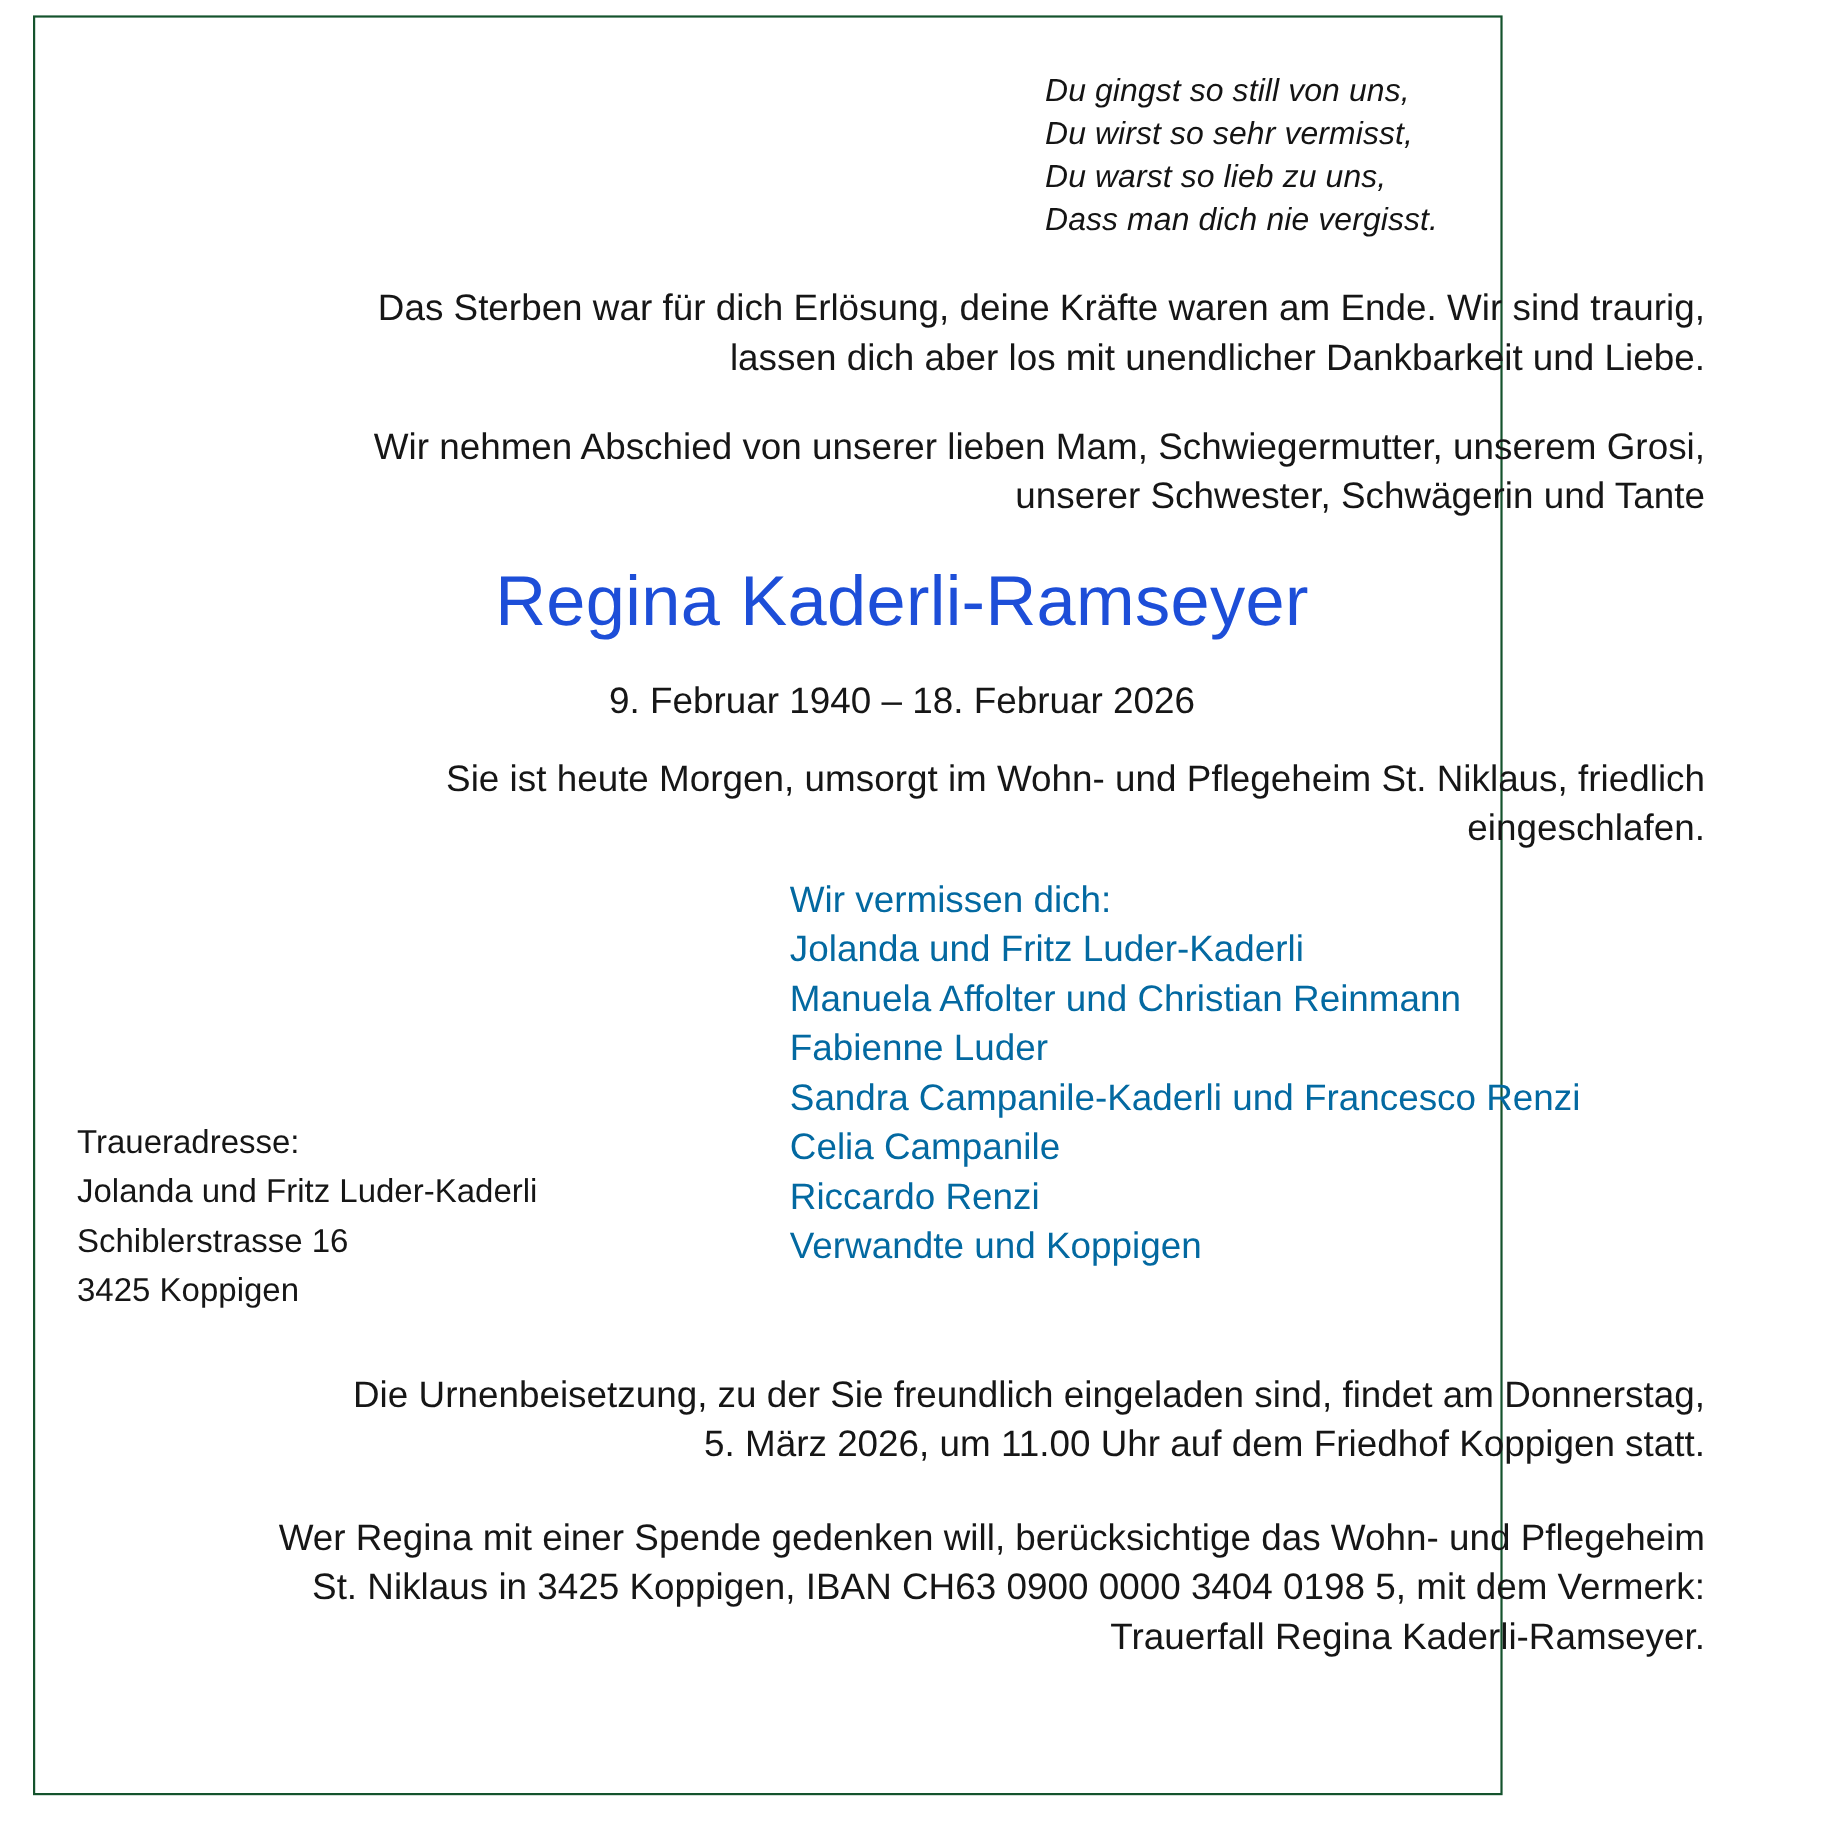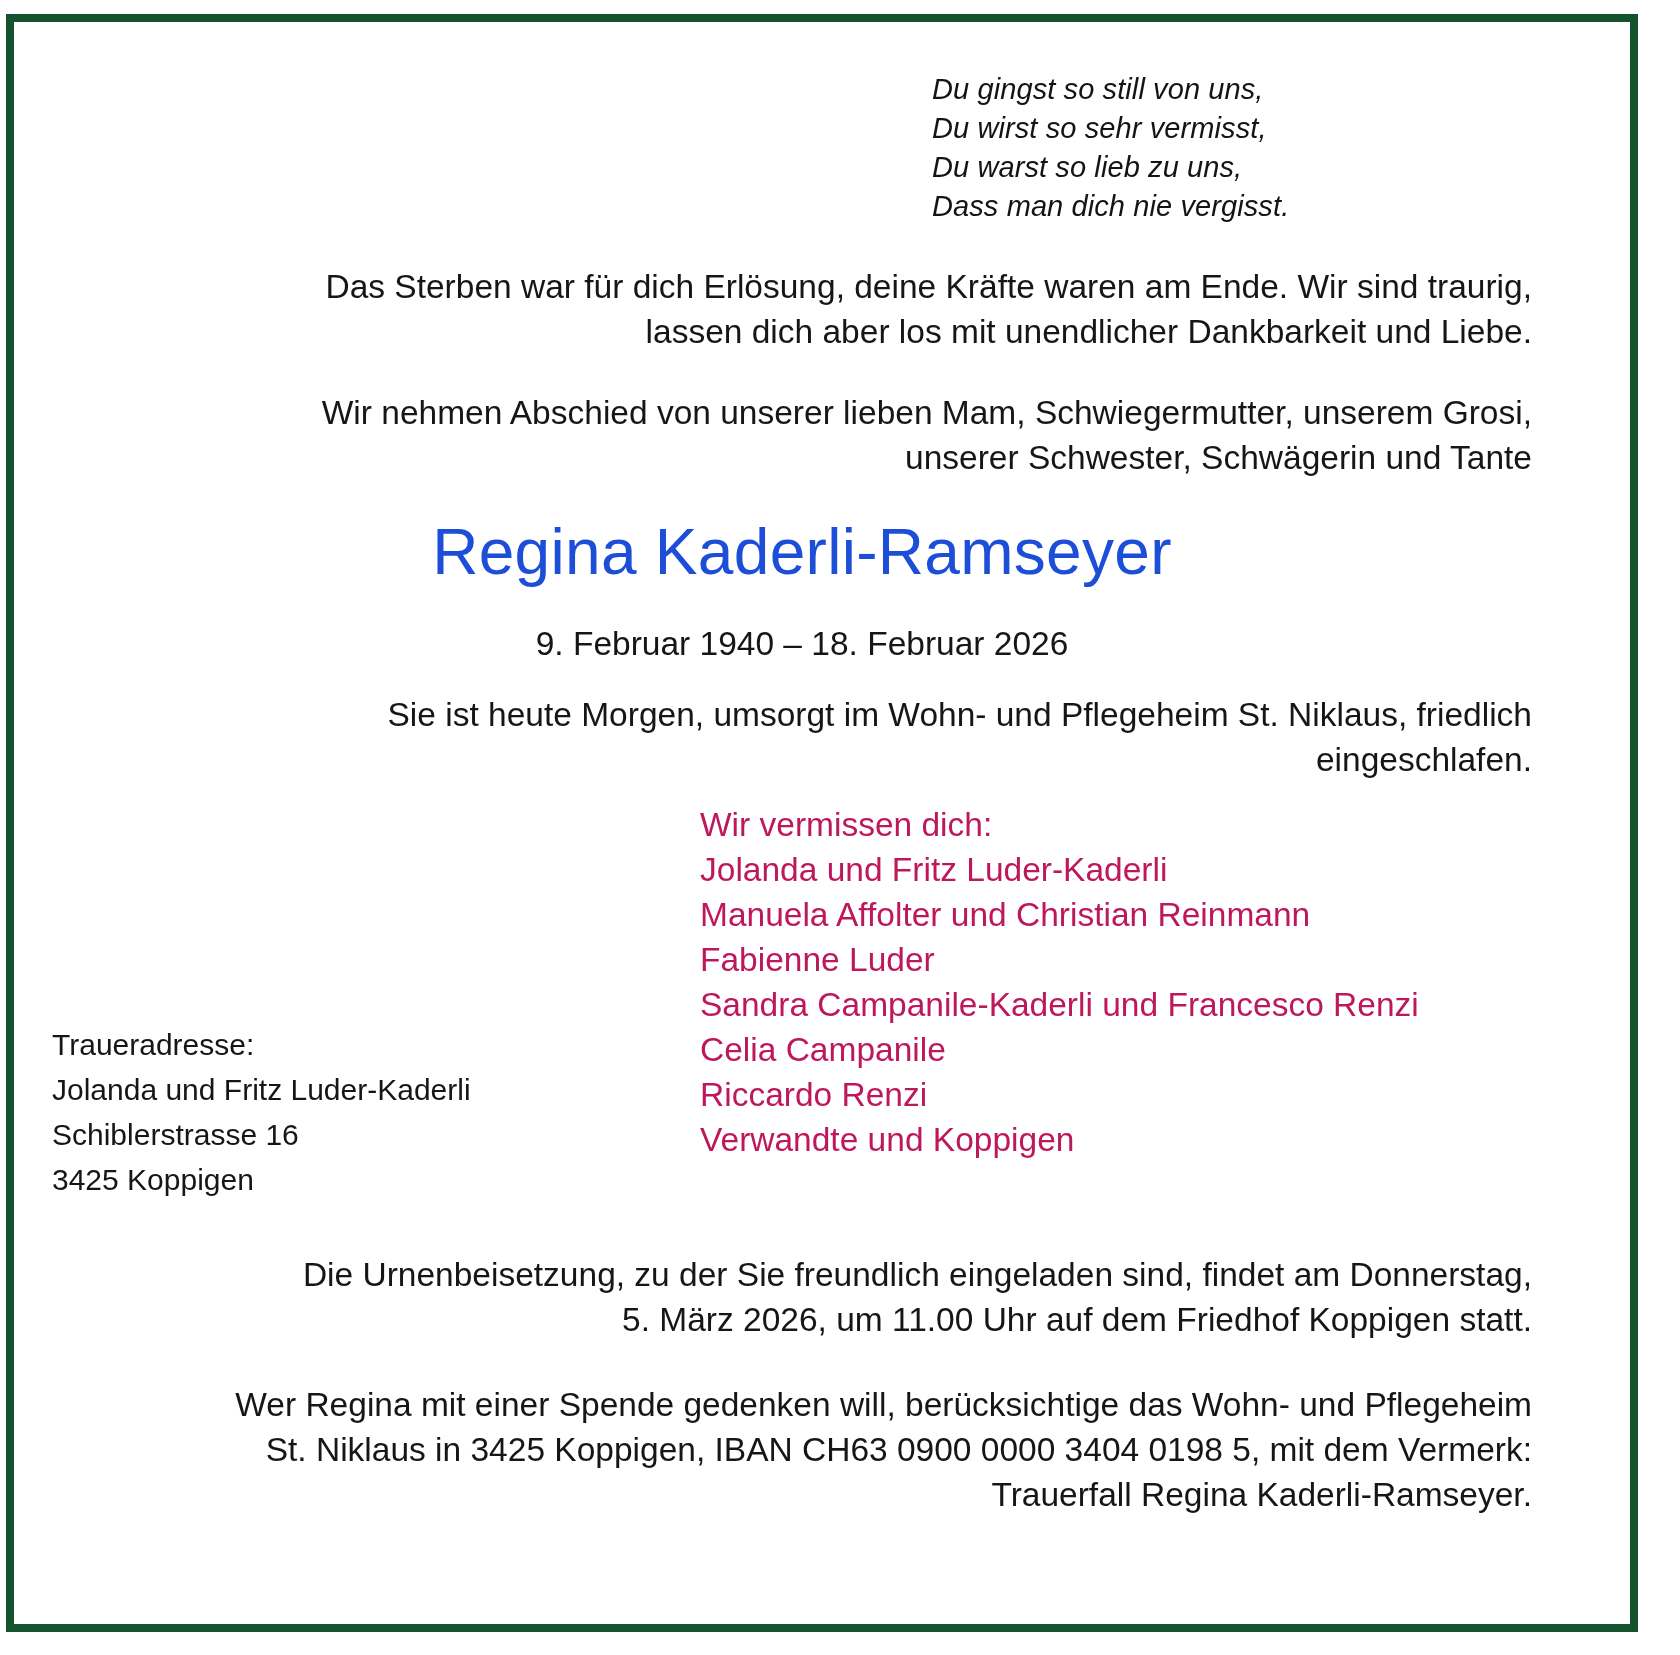--- a/index.html
+++ b/index.html
@@ -12,25 +12,25 @@
     width: 1680px;
     height: 1655px;
     font-family: "Liberation Sans", "DejaVu Sans", sans-serif;
     color: #1a1a1a;
     overflow: hidden;
   }
 
   
   .notice-frame {
     position: absolute;
-    left: 6px;
+    left: 30px;
     top: 14px;
-    width: 1632px;
+    width: 1336px;
     height: 1618px;
-    border: 8px solid #14532d;
+    border: 2px solid #14532d;
     box-sizing: border-box;
     background: #ffffff;
   }
 
   .notice-inner {
     position: absolute;
     left: 38px;
     top: 30px;
     right: 30px;
     bottom: 20px;
@@ -108,21 +108,21 @@
     line-height: 45px;
     color: #161616;
   }
   .col-right {
     position: absolute;
     left: 648px;
     top: 0px;
     width: 860px;
     font-size: 33.5px;
     line-height: 45px;
-    color: #be185d;
+    color: #0369a1;
   }
   .col-left div, .col-right div { white-space: nowrap; }
 
   
   #para-urne  { left: 0px; top: 1200px; }
   #para-spende { left: 0px; top: 1330px; }
 </style>
 </head>
 <body>
 

